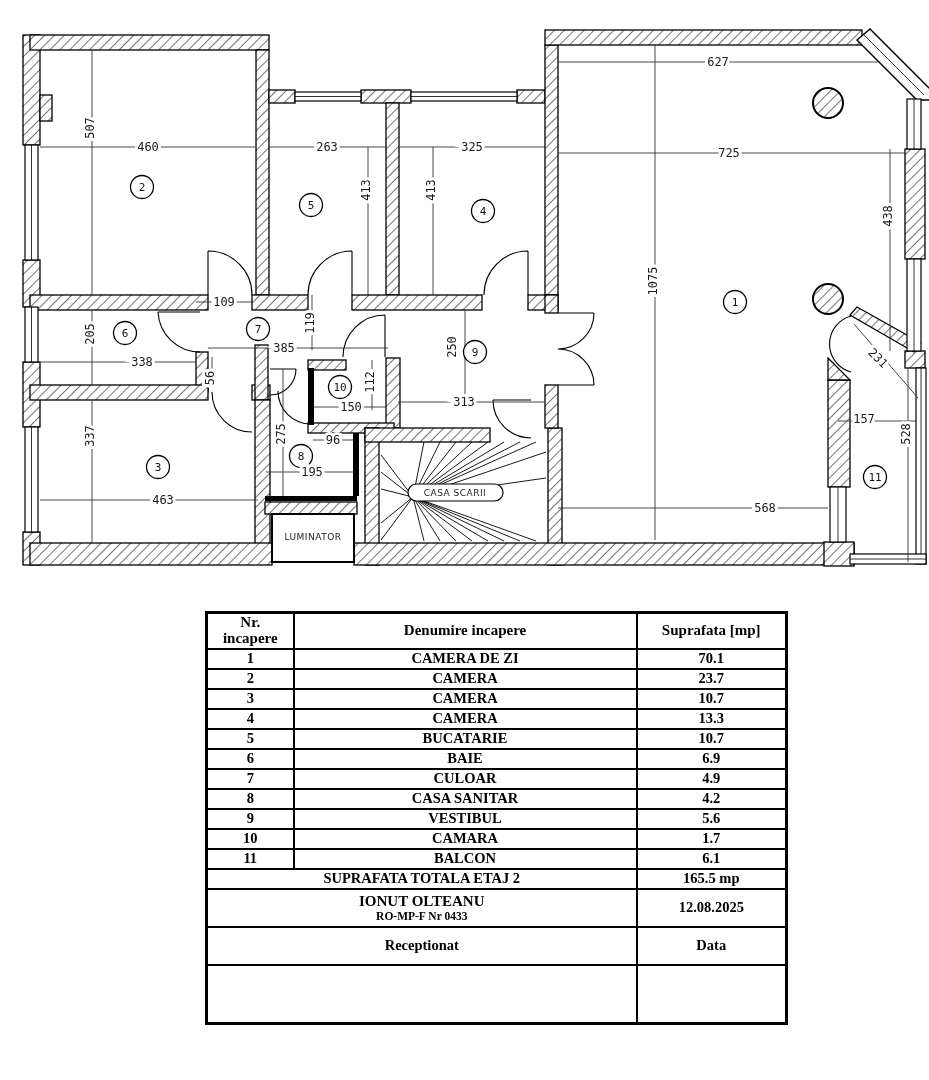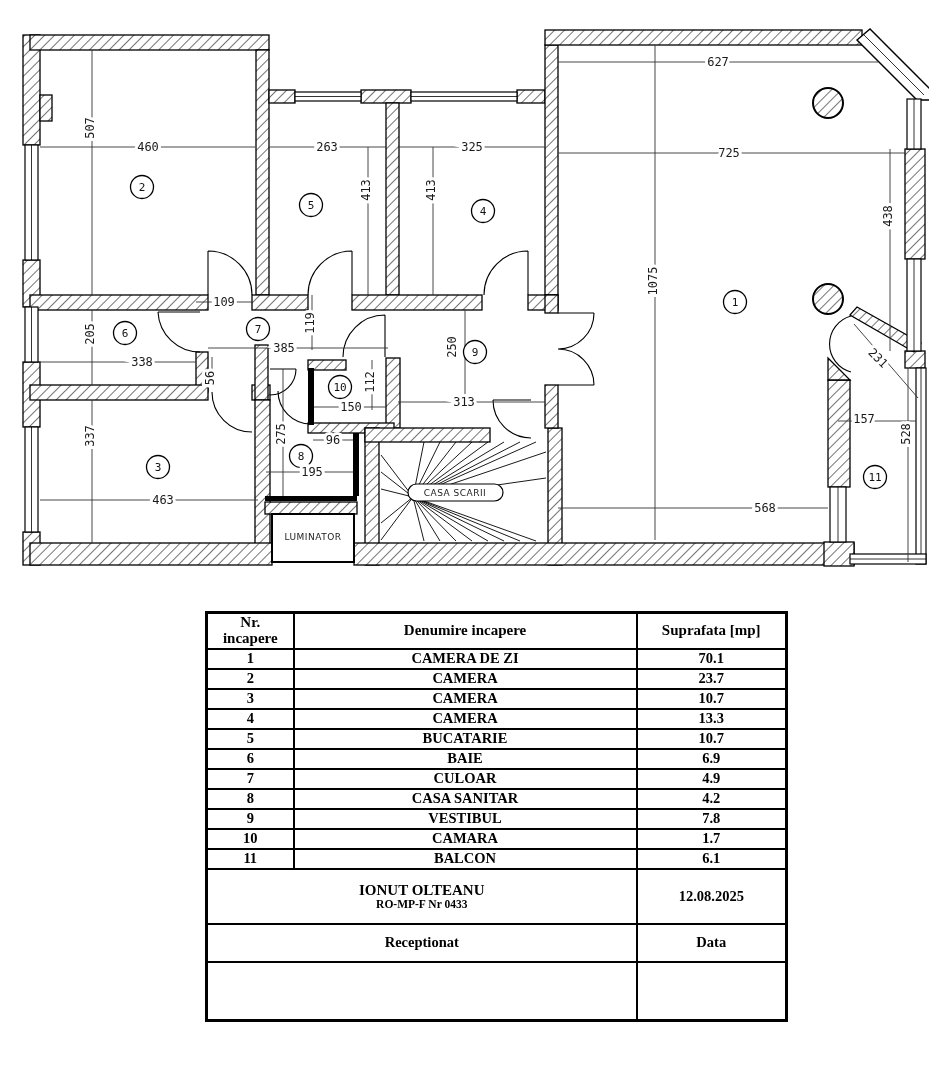--- a/index.html
+++ b/index.html
@@ -13,21 +13,21 @@
   .plan-label{font-family:"DejaVu Sans",sans-serif;font-size:9px;fill:#222;
        text-anchor:middle;dominant-baseline:central;letter-spacing:0.5px;}
   
   .area-table{position:absolute;left:205px;top:611px;width:580px;border-collapse:collapse;
        table-layout:fixed;border:3px solid #000;}
   .area-table th,.area-table td{border:2px solid #000;text-align:center;vertical-align:middle;
        font-weight:bold;color:#000;padding:0 2px;overflow:hidden;}
   .area-table th{font-size:15px;white-space:pre-line;line-height:1.05;height:34px;margin-left:46px;}
   .area-table td{font-size:14.5px;line-height:1.05;}
   tr.h-data{height:20px;}
-  tr.h-signer{height:55px;}
+  tr.h-signer{height:38px;}
   tr.h-recep{height:38px;}
   tr.h-empty{height:58px;}
   .signer-name{font-size:15px;font-weight:bold;}
   .signer-cert{font-size:11.5px;font-weight:bold;}
   col.c-nr{width:87px;} col.c-name{width:343px;} col.c-mp{width:150px;}
 </style>
 </head>
 <body>
 
 <div class="canvas">
@@ -305,31 +305,35 @@
           <td>4.9</td>
         </tr>
         <tr class="h-data">
           <td>8</td>
           <td>CASA SANITAR</td>
           <td>4.2</td>
         </tr>
         <tr class="h-data">
           <td>9</td>
           <td>VESTIBUL</td>
-          <td>7.8</td>
+          <td>5.6</td>
         </tr>
         <tr class="h-data">
           <td>10</td>
           <td>CAMARA</td>
           <td>1.7</td>
         </tr>
         <tr class="h-data">
           <td>11</td>
           <td>BALCON</td>
           <td>6.1</td>
+        </tr>
+        <tr class="h-data">
+          <td colspan="2">SUPRAFATA TOTALA ETAJ 2</td>
+          <td>165.5 mp</td>
         </tr>
         <tr class="h-signer">
           <td colspan="2">
             <div>
               <div class="signer-name">IONUT OLTEANU</div>
               <div class="signer-cert">RO-MP-F Nr 0433</div>
             </div>
           </td>
           <td>12.08.2025</td>
         </tr>

